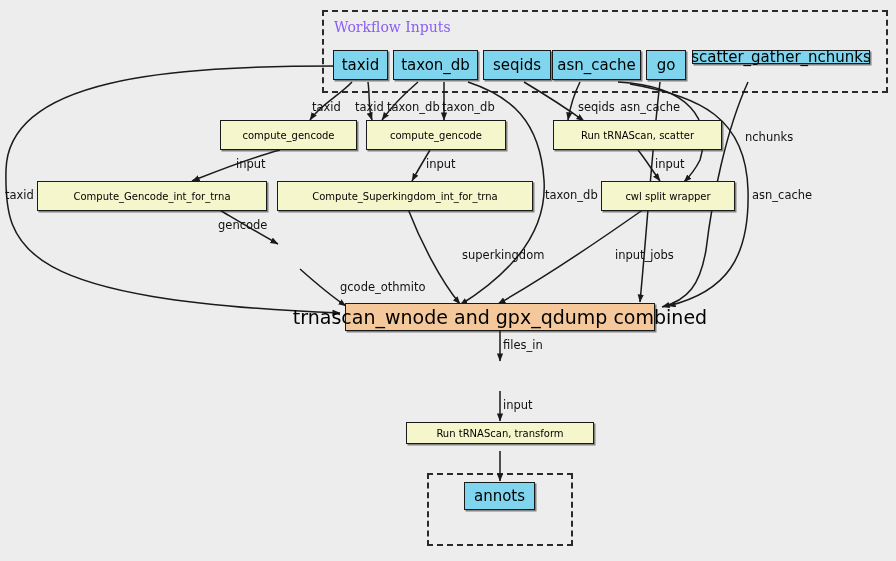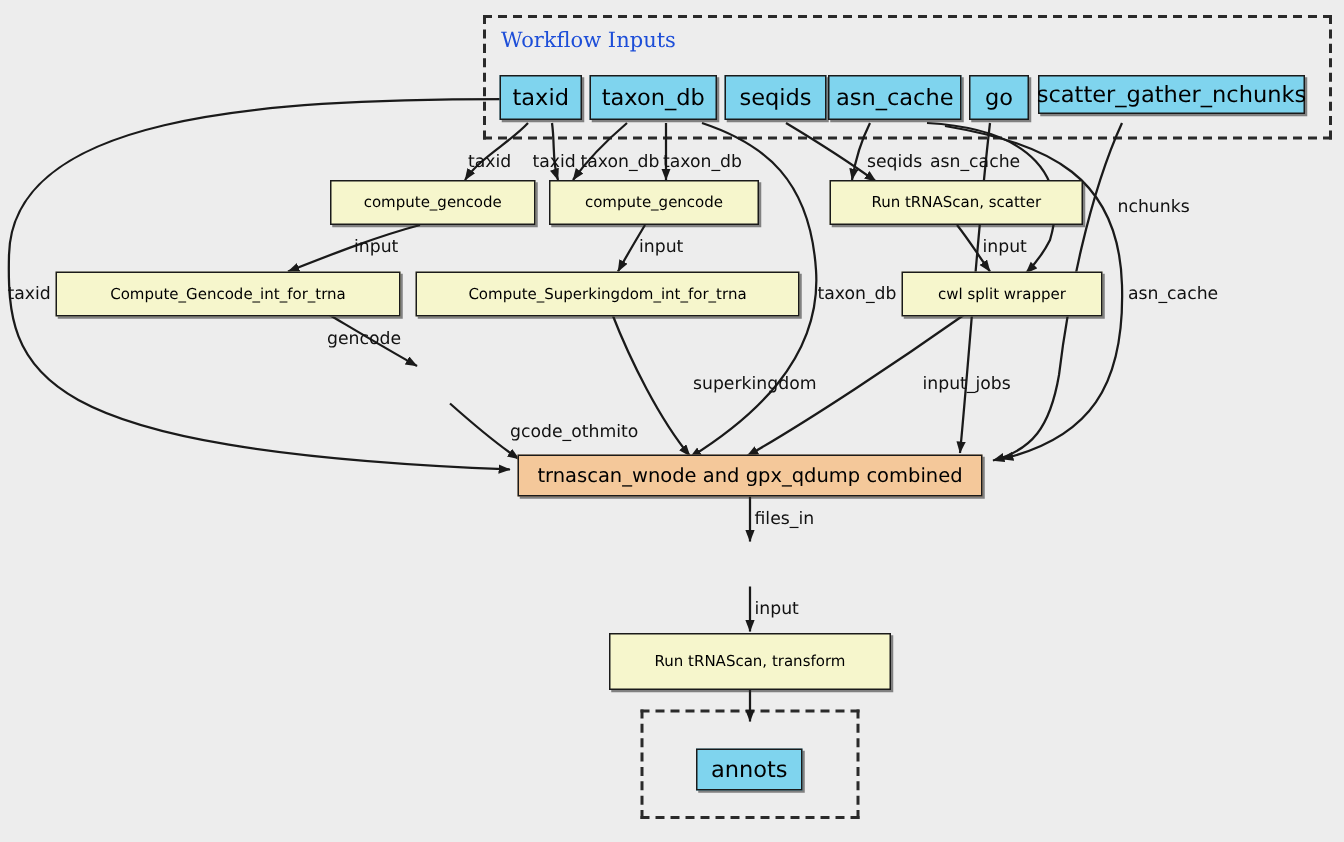--- a/index.html
+++ b/index.html
@@ -36,33 +36,33 @@
   .node-input {
     background: #7fd4ee;
     font-size: 15px;
   }
   .node-step {
     background: #f6f6cc;
     font-size: 10px;
   }
   .node-combined {
     background: #f4c89a;
-    font-size: 13px;
+    font-size: 19px;
   }
   .cluster {
     position: absolute;
     box-sizing: border-box;
     border: 2px dashed #2a2a2a;
     background: transparent;
   }
   .cluster-label {
     position: absolute;
     font-family: "DejaVu Serif", serif;
     font-size: 14px;
-    color: #1d4ed8;
+    color: #8b5cf6;
     white-space: nowrap;
   }
   .edge-label {
     position: absolute;
     font-size: 11.5px;
     font-family: "DejaVu Sans", sans-serif;
     color: #111;
     white-space: nowrap;
     background: transparent;
   }
@@ -139,21 +139,21 @@
   </div>
   <div class="node node-input" style="left:483px; top:50px; width:68px; height:30px;">
     <span>seqids</span>
   </div>
   <div class="node node-input" style="left:552px; top:50px; width:89px; height:30px;">
     <span>asn_cache</span>
   </div>
   <div class="node node-input" style="left:646px; top:50px; width:40px; height:30px;">
     <span>go</span>
   </div>
-  <div class="node node-input" style="left:692px; top:50px; width:178px; height:26px;">
+  <div class="node node-input" style="left:692px; top:50px; width:178px; height:14px;">
     <span>scatter_gather_nchunks</span>
   </div>
 
   <div class="node node-step" style="left:220px; top:120px; width:137px; height:30px;">
     <span>compute_gencode</span>
   </div>
   <div class="node node-step" style="left:366px; top:120px; width:140px; height:30px;">
     <span>compute_gencode</span>
   </div>
   <div class="node node-step" style="left:553px; top:120px; width:169px; height:30px;">
@@ -168,25 +168,25 @@
   </div>
   <div class="node node-step" style="left:277px; top:181px; width:256px; height:30px;">
     <span>Compute_Superkingdom_int_for_trna</span>
   </div>
 
 
   <div class="node node-combined" style="left:345px; top:303px; width:310px; height:28px;">
     <span>trnascan_wnode and gpx_qdump combined</span>
   </div>
 
-  <div class="node node-step" style="left:406px; top:422px; width:188px; height:38px;">
+  <div class="node node-step" style="left:406px; top:422px; width:188px; height:22px;">
     <span>Run tRNAScan, transform</span>
   </div>
 
-  <div class="node node-input" style="left:464px; top:499px; width:71px; height:28px;">
+  <div class="node node-input" style="left:464px; top:482px; width:71px; height:28px;">
     <span>annots</span>
   </div>
 
   <div class="edge-label" style="left:5px; top:188px;">taxid</div>
   <div class="edge-label" style="left:312px; top:100px;">taxid</div>
   <div class="edge-label" style="left:355px; top:100px;">taxid</div>
   <div class="edge-label" style="left:387px; top:100px;">taxon_db</div>
   <div class="edge-label" style="left:442px; top:100px;">taxon_db</div>
   <div class="edge-label" style="left:578px; top:100px;">seqids</div>
   <div class="edge-label" style="left:620px; top:100px;">asn_cache</div>

